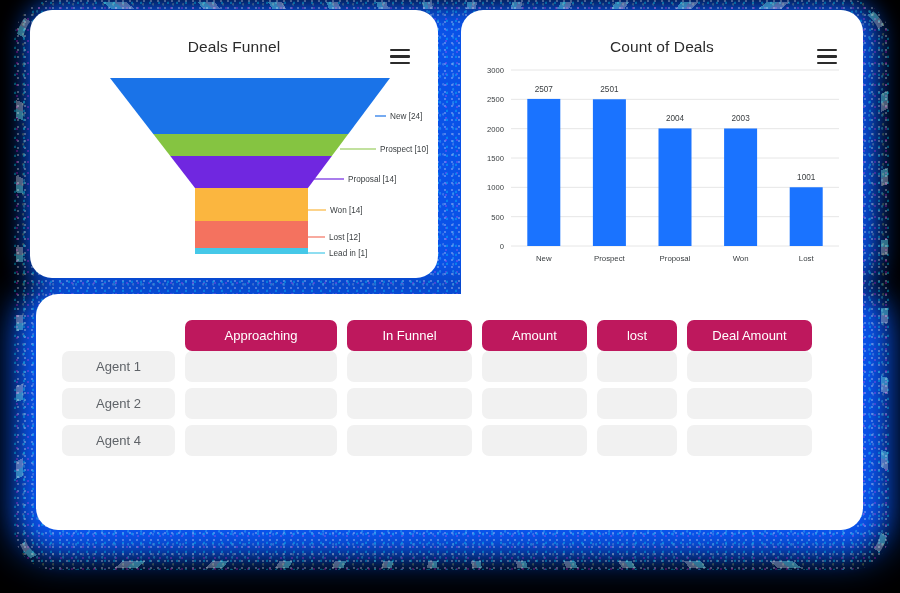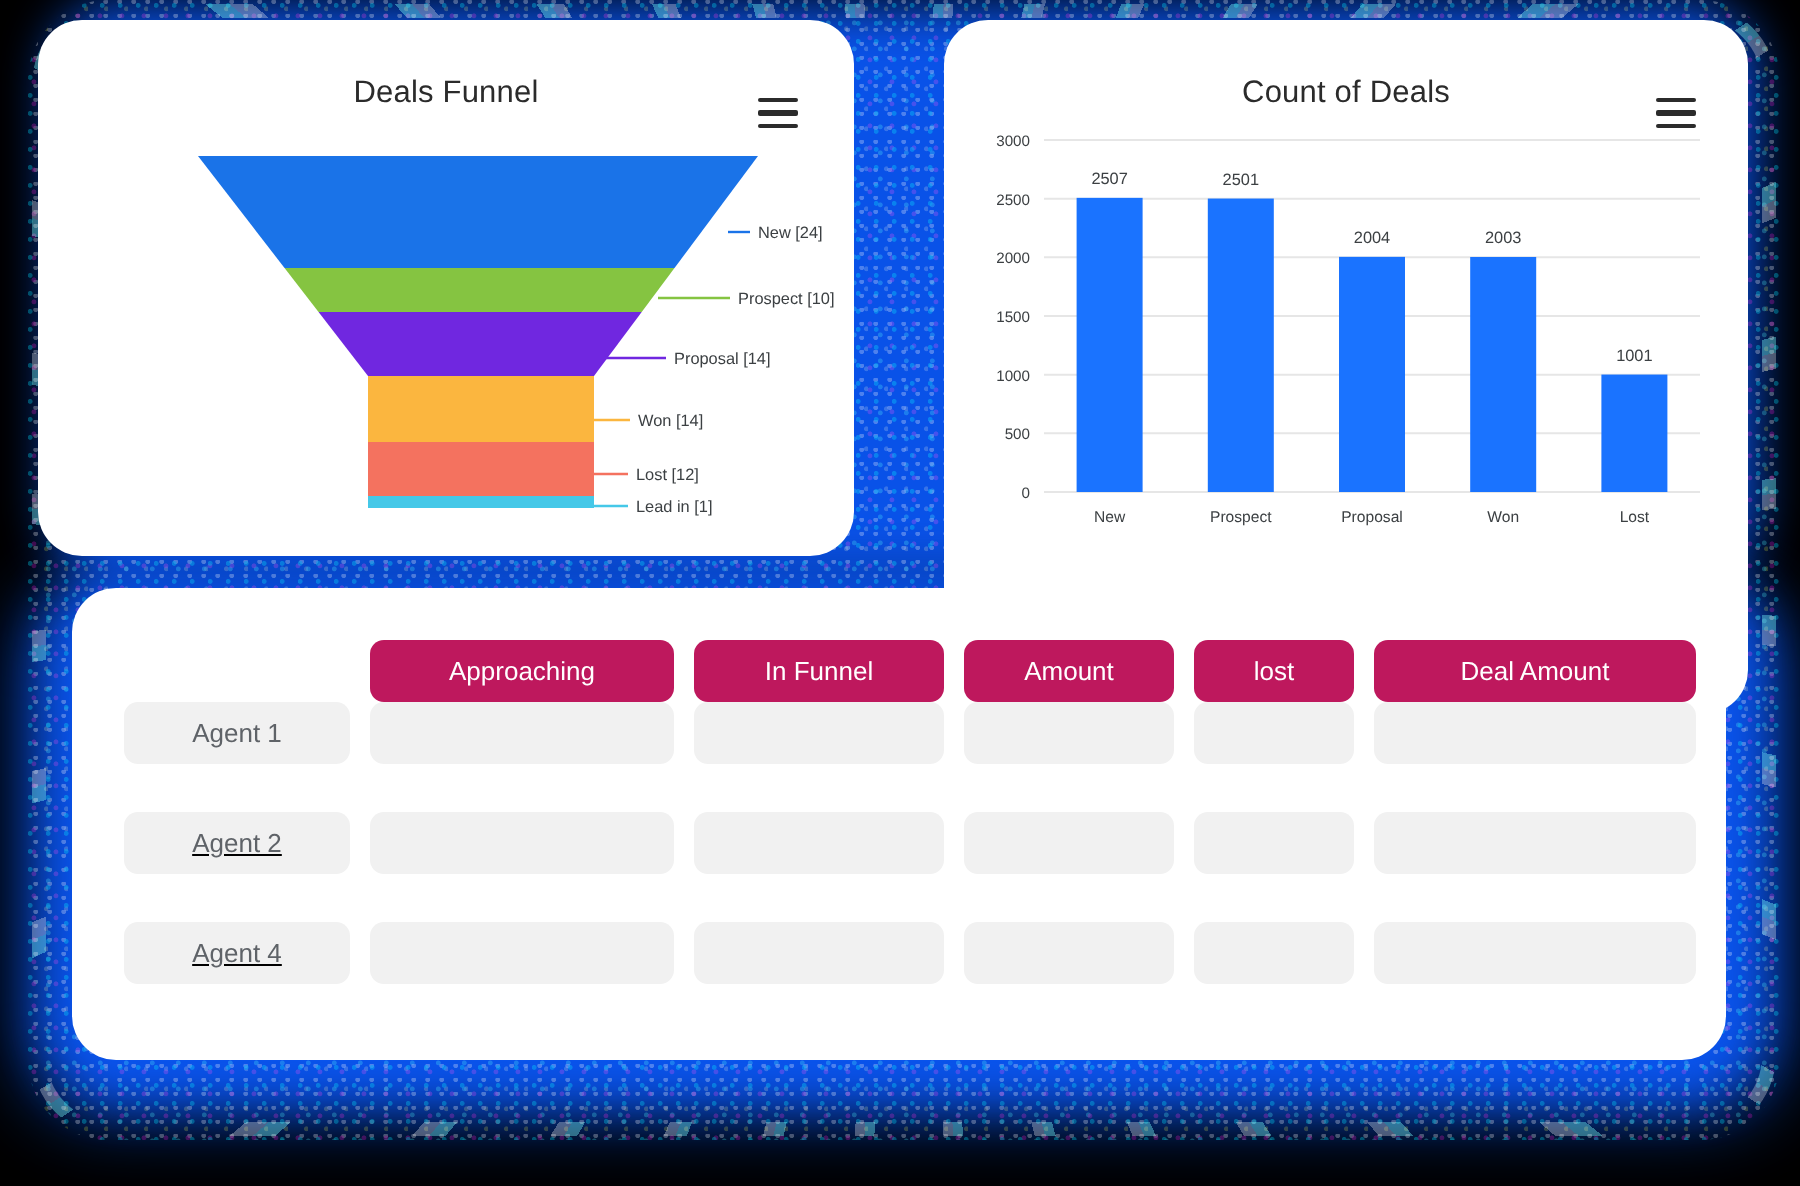--- a/index.html
+++ b/index.html
@@ -64,22 +64,22 @@
     mix-blend-mode: screen;
     opacity: .85;
   }
 
   
   .card {
     position: absolute;
     background: #ffffff;
     border-radius: 22px;
   }
-  #card-funnel { left: 19px;  top: 10px;  width: 408px; height: 268px; }
-  #card-bars   { left: 472px; top: 10px;  width: 402px; height: 347px; }
+  #card-funnel { left: 30px;  top: 10px;  width: 408px; height: 268px; }
+  #card-bars   { left: 461px; top: 10px;  width: 402px; height: 347px; }
   #card-table  { left: 36px;  top: 294px; width: 827px; height: 236px; }
 
   .card-title {
     position: absolute;
     top: 28px; left: 0; right: 0;
     text-align: center;
     font-size: 15.5px;
     color: #2b2b2b;
     letter-spacing: .1px;
   }
@@ -109,21 +109,21 @@
   .bar-val { font-family: "Liberation Sans", sans-serif; font-size: 8.2px; fill: #3c4043; }
   .grid-line { stroke: #e6e6e6; stroke-width: 1; }
 
   
   #table-grid {
     position: absolute;
     left: 26px; top: 26px;
     width: 775px;
   }
   .trow { display: flex; align-items: center; gap: 10px; }
-  .trow + .trow { margin-top: 24px; text-decoration: underline; }
+  .trow + .trow { margin-top: 6px; }
 
   .hcell {
     background: #be185d;
     color: #ffffff;
     border-radius: 7px;
     height: 31px;
     display: flex; align-items: center; justify-content: center;
     font-size: 13px;
     cursor: pointer;
     white-space: nowrap;
@@ -142,21 +142,21 @@
     height: 31px;
   }
   .spacer { height: 31px; }
 
   
   .c0 { width: 113px; flex: none; }
   .c1 { width: 152px; flex: none; }
   .c2 { width: 125px; flex: none; }
   .c3 { width: 105px; flex: none; }
   .c4 { width: 80px;  flex: none; }
-  .c5 { width: 161px; flex: none; text-align: center; }
+  .c5 { width: 125px; flex: none; text-align: center; }
 </style>
 </head>
 <body>
 
 <div id="stage">
 
   <div class="glow g-spread"></div>
   <div class="glow g-top"></div>
   <div class="glow g-bottom"></div>
   <div class="noise"></div>

